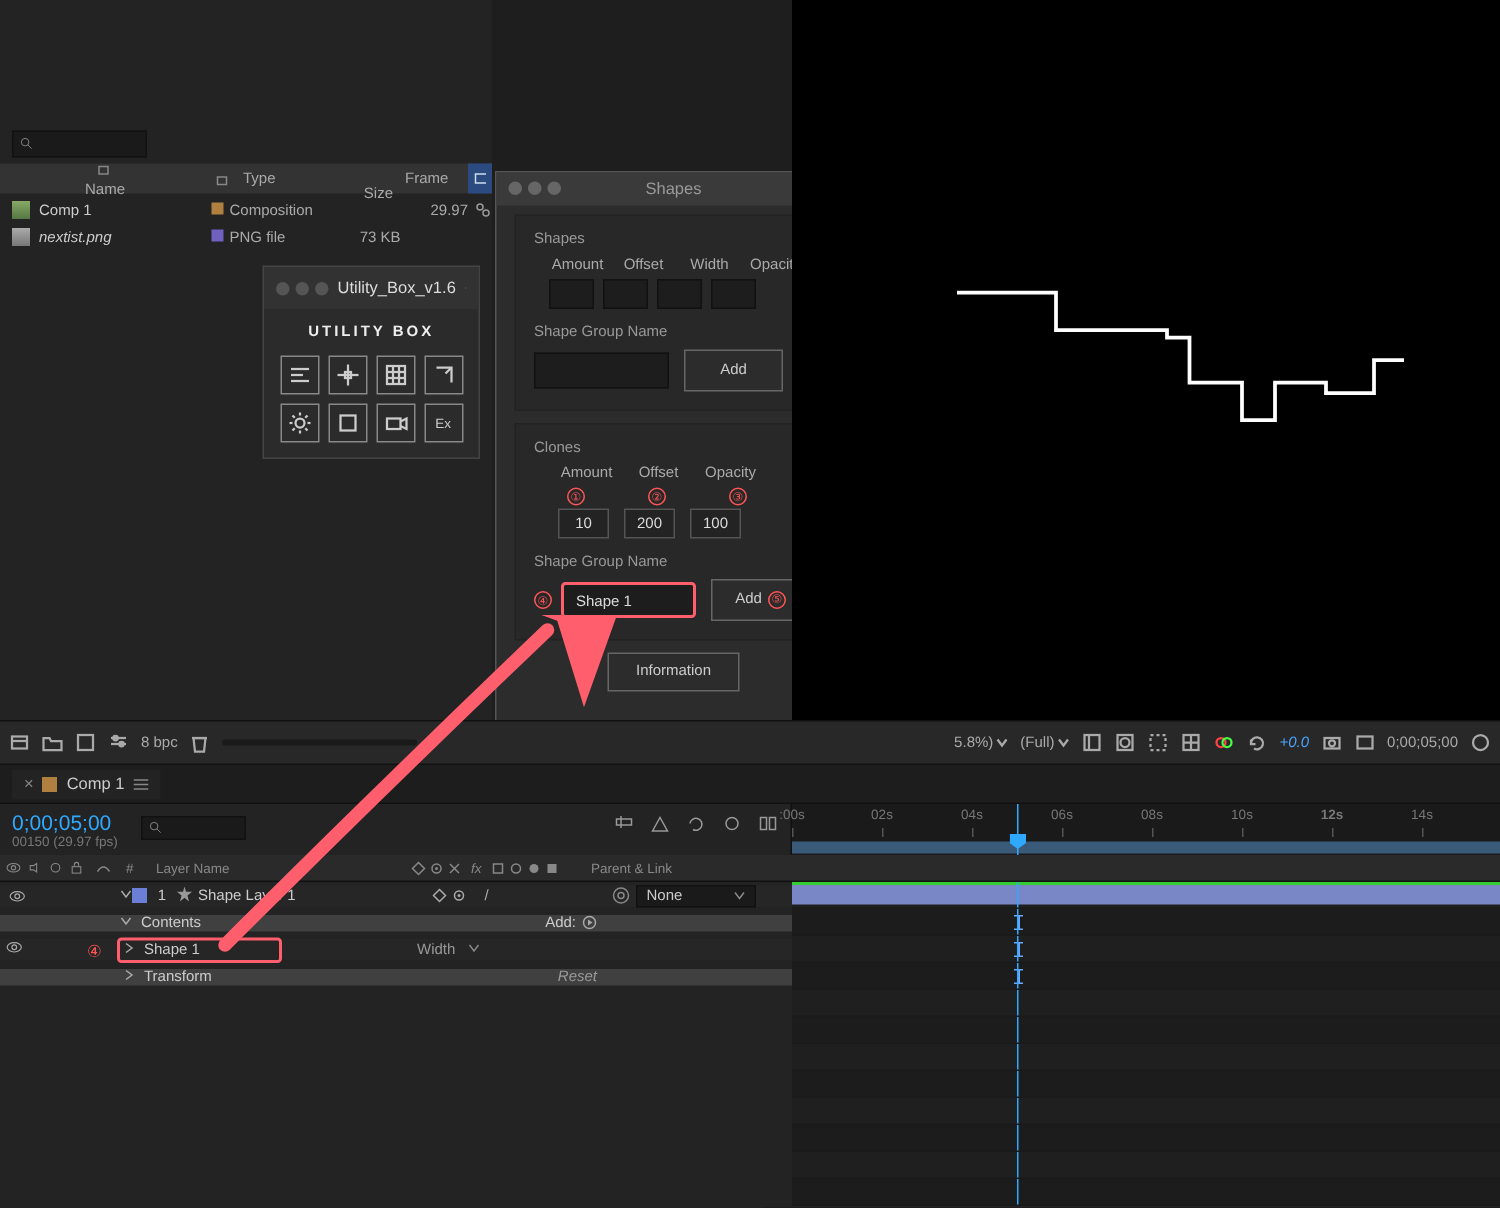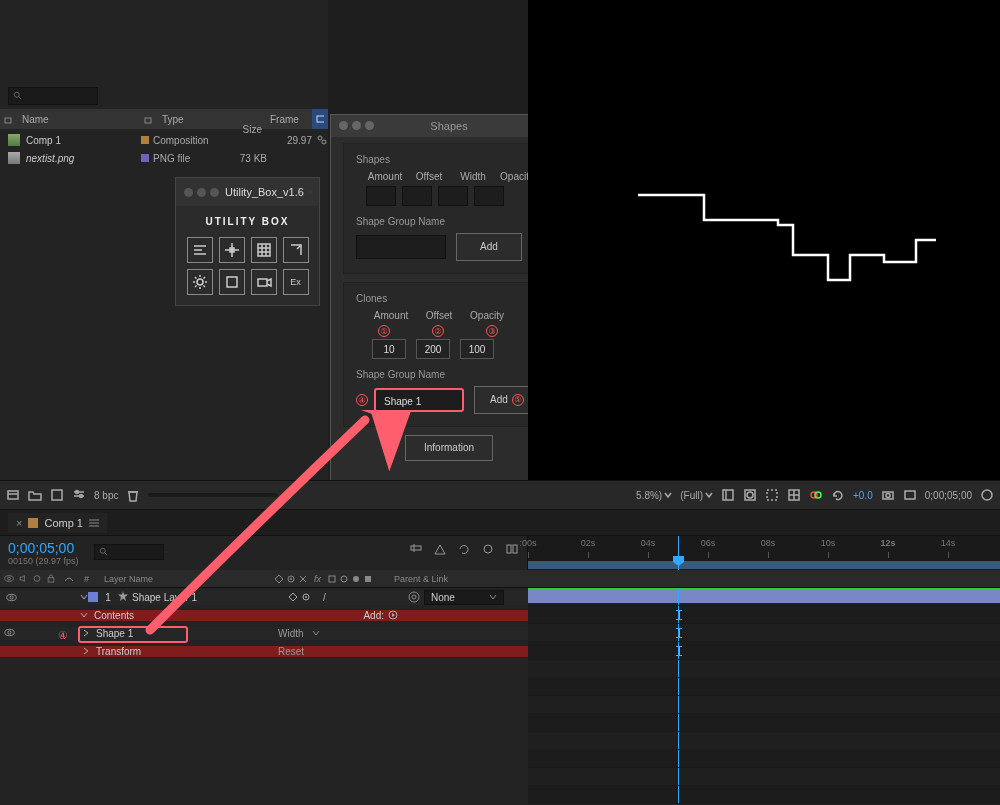--- a/index.html
+++ b/index.html
@@ -4,21 +4,21 @@
 <style>
   * { box-sizing: border-box; margin: 0; padding: 0; font-family: "Helvetica Neue", Arial, sans-serif; }
   body { background: #1e1e1e; color: #ccc; width: 1000px; height: 805px; overflow: hidden; font-size: 11px; position: relative; }
 
   
   .project-panel { position: absolute; left: 0; top: 0; width: 328px; height: 480px; background: #232323; }
   .search-row { position: absolute; left: 8px; top: 87px; width: 90px; height: 18px; background: #1a1a1a; border: 1px solid #111; color: #aaa; padding-left: 4px; display:flex; align-items:center; gap:4px;}
   .search-row svg { width:10px; height:10px; }
   .project-header { position: absolute; left: 0; top: 109px; right: 0; height: 20px; background: #333; display: flex; align-items: center; font-size: 10px; color: #aaa; }
   .project-header span { padding: 0 4px; }
-  .ph-name { width: 140px; display:flex; align-items:center; gap:4px;}
+  .ph-name { width: 140px; display:flex; align-items:center; gap:4px;flex-direction:column;}
   .ph-type { width: 76px; display:flex; align-items:center; gap:4px;}
   .ph-size { width: 50px; text-align:right;margin-top:20px; }
   .ph-frame { flex:1; }
   .ph-extra { width:16px; background:#2a4a80; height:100%; display:flex; align-items:center; justify-content:center;}
   .project-row { position: absolute; left: 0; right: 0; height: 18px; display: flex; align-items: center; font-size: 10px; padding-left: 8px; }
   .row1 { top: 131px; }
   .row2 { top: 149px; }
   .row-icon { width: 12px; height: 12px; margin-right: 6px; display:inline-block;}
   .comp-icon { background: linear-gradient(#8a6,#574); }
   .png-icon { background: linear-gradient(#aaa,#777); }
@@ -72,21 +72,21 @@
   .viewer svg { position:absolute; left:0; top:0; width:100%; height:100%;}
 
   
   .footer-bar { position:absolute; left:0; top:480px; right:0; height:30px; background:#282828; display:flex; align-items:center; padding:0 6px; gap:8px; font-size:10px; color:#aaa; border-top:1px solid #111; border-bottom:1px solid #111;}
   .footer-bar .ico { width:14px; height:14px; display:flex; align-items:center; justify-content:center;}
   .footer-bar svg { width:14px; height:14px; stroke:#aaa; fill:none; stroke-width:1.5;}
   .footer-bar .spacer { flex:1;}
   .pill { background:#1a1a1a; border-radius:10px; padding:2px 8px;}
   .dd { display:flex; align-items:center; gap:2px;}
   .dd .chev { width:8px; height:8px;}
-  .blue { color:#4aa3ff;}
+  .blue { color:#4aa3ff;font-style:italic;}
 
   
   .timeline { position:absolute; left:0; top:510px; right:0; bottom:0; background:#232323;}
   .tl-tabs { height:26px; background:#1d1d1d; display:flex; align-items:center; padding-left:8px; gap:8px; border-bottom:1px solid #111;}
   .tl-tab { display:flex; align-items:center; gap:6px; padding:4px 8px; background:#232323; font-size:11px;}
   .tl-tab .x { color:#888;}
   .tl-tab .sq { width:10px; height:10px; background:#b08040;}
   .tl-playhead-row { height:34px; display:flex; }
   .tl-left { width:528px; background:#232323; position:relative; border-right:1px solid #111;}
   .tl-right { flex:1; background:#1a1a1a; position:relative;}
@@ -110,21 +110,21 @@
   .lh-lock { width:20px;}
   .lh-num { width:20px;}
   .lh-name { width:170px;}
   .lh-sw { width:120px; display:flex; gap:2px;}
   .lh-parent { flex:1;}
 
   .layer-rows { position:relative;}
   .lrow { height:18px; display:flex; align-items:center; font-size:10px;}
   .lrow .left { width:528px; display:flex; align-items:center; background:#262626;}
   .lrow .right { flex:1; background:#1f1f1f; position:relative; height:18px; border-bottom:1px solid #1a1a1a;}
-  .lrow.alt .left { background:#7f1d1d;}
+  .lrow.alt .left { background:#404040;text-align:right;}
   .lrow.alt .right { background:#1c1c1c;}
   .eye-col { width:60px; display:flex; gap:4px; padding-left:6px;}
   .eye-col svg { width:11px; height:11px; stroke:#aaa; fill:none;}
   .lock-col { width:20px;}
   .num-col { width:20px; text-align:center;}
   .name-col { width:170px; display:flex; align-items:center; gap:4px;}
   .sw-col { width:120px; color:#999;}
   .parent-col { flex:1; display:flex; align-items:center; gap:4px;}
   .parent-box { background:#1a1a1a; border:1px solid #111; padding:1px 6px; display:flex; align-items:center; gap:4px; width:80px;}
   .chev-r svg { width:8px; height:8px; stroke:#aaa; fill:none;}

